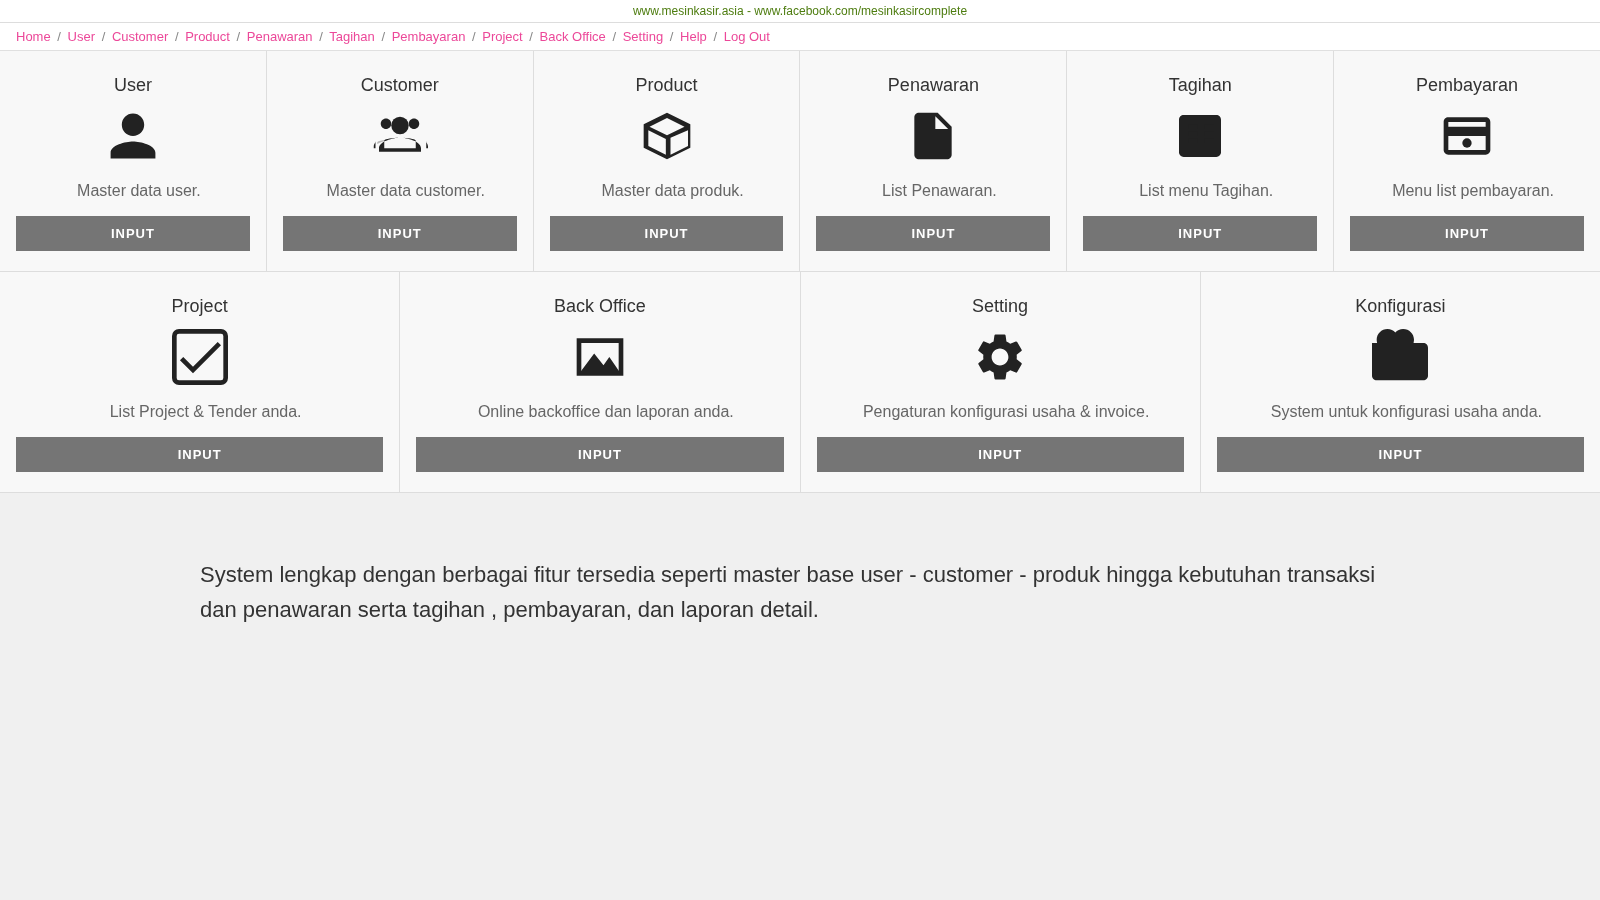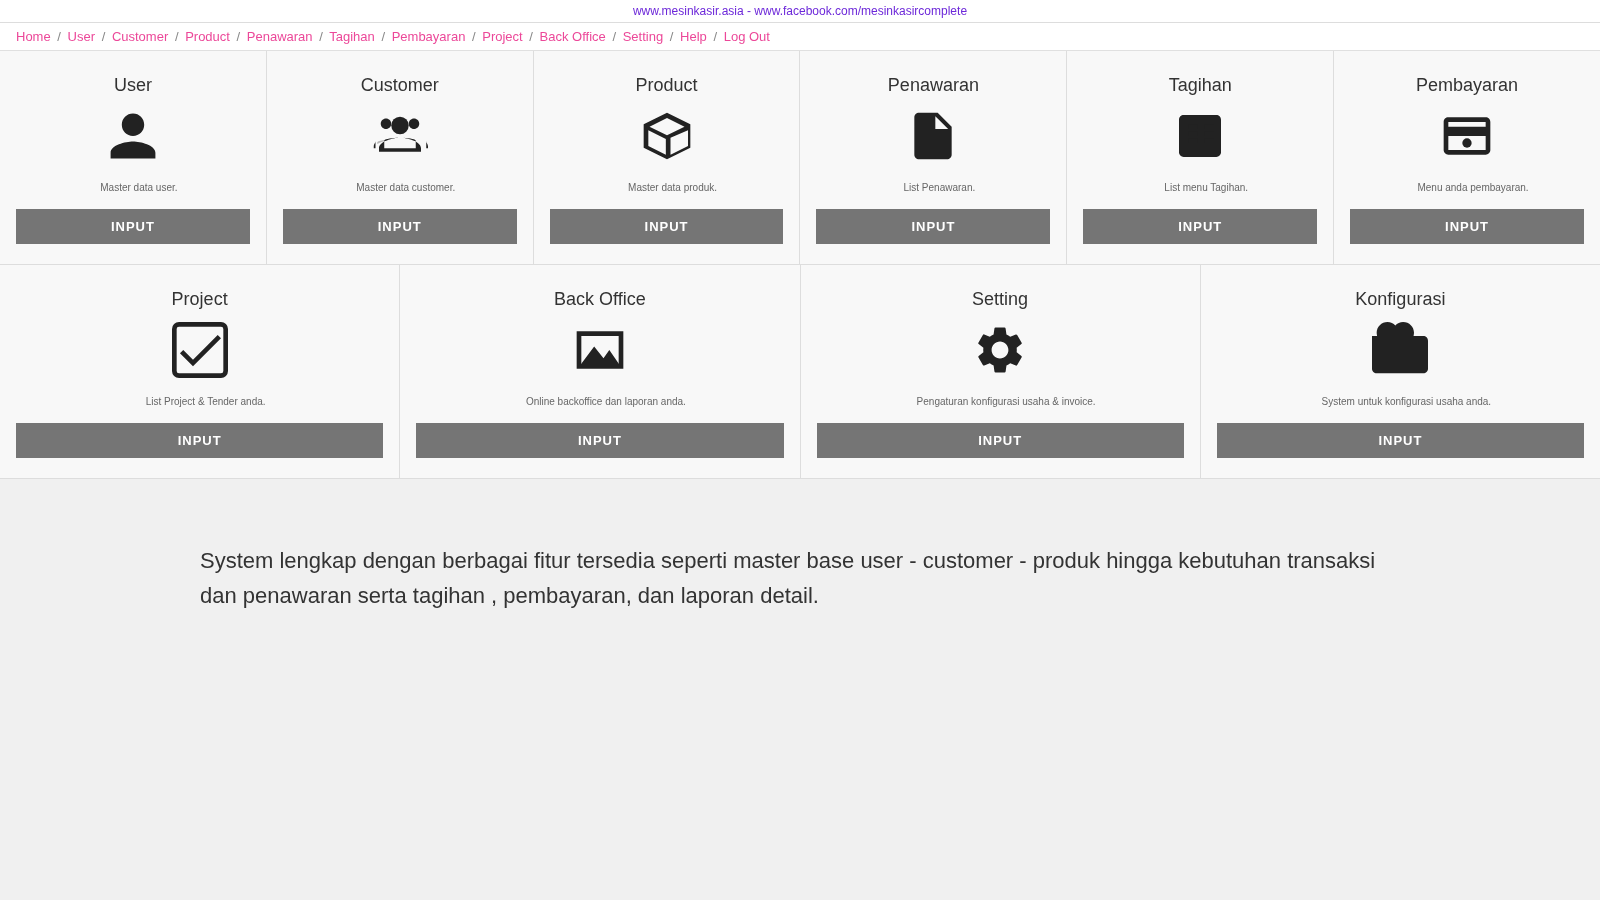--- a/index.html
+++ b/index.html
@@ -7,21 +7,21 @@
       font-family: Arial, sans-serif;
       background: #f0f0f0;
       min-height: 900px;
       width: 1600px;
     }
     .top-bar {
       background: #fff;
       text-align: center;
       padding: 4px 0;
       font-size: 12px;
-      color: #6d28d9;
+      color: #4d7c0f;
       border-bottom: 1px solid #ddd;
     }
     .breadcrumb {
       background: #fff;
       padding: 6px 16px;
       font-size: 13px;
       border-bottom: 1px solid #e0e0e0;
     }
     .breadcrumb a, .breadcrumb span {
       color: #ec4899;
@@ -58,21 +58,21 @@
       color: #333;
       margin-bottom: 12px;
     }
     .card-icon {
       font-size: 48px;
       color: #222;
       margin-bottom: 10px;
       line-height: 1;
     }
     .card-desc {
-      font-size: 10px;
+      font-size: 16px;
       color: #666;
       margin-bottom: 16px;
       padding-left: 12px;
     }
     .card-btn {
       width: 100%;
       padding: 10px 3px;
       background: #757575;
       color: #fff;
       border: none;
@@ -236,21 +236,21 @@
     <div class="card">
       <div class="card-title">Pembayaran</div>
       <div class="card-icon icon-pembayaran">
         <svg viewBox="0 0 24 24" xmlns="http://www.w3.org/2000/svg">
           <path d="M20 4H4c-1.11 0-2 .89-2 2v12c0 1.11.89 2 2 2h16c1.11 0 2-.89 2-2V6c0-1.11-.89-2-2-2zm0 14H4v-6h16v6zm0-10H4V6h16v2z"></path>
           <circle cx="12" cy="15" r="2"></circle>
           <path d="M10 13h4v4h-4z" fill="none"></path>
           <circle cx="12" cy="15" r="1.5"></circle>
         </svg>
       </div>
-      <div class="card-desc">Menu anda pembayaran.</div>
+      <div class="card-desc">Menu list pembayaran.</div>
       <button class="card-btn">INPUT</button>
     </div>
 
   </div>
 
   <div class="cards-row cards-row-2">
 
     <div class="card card-2">
       <div class="card-title">Project</div>
       <div class="card-icon icon-project">

